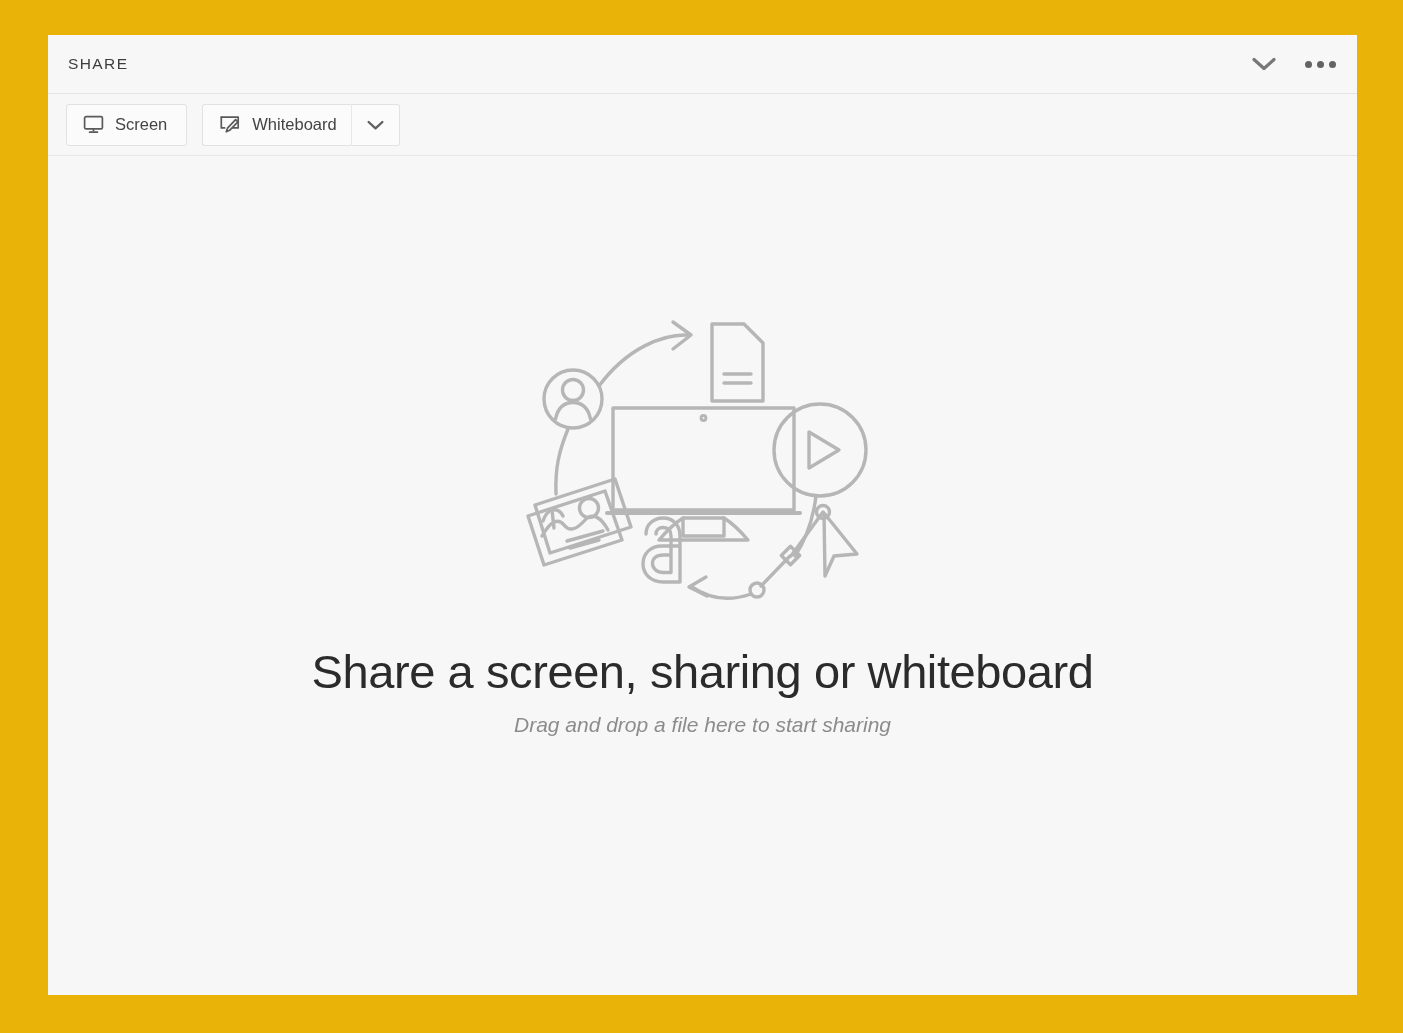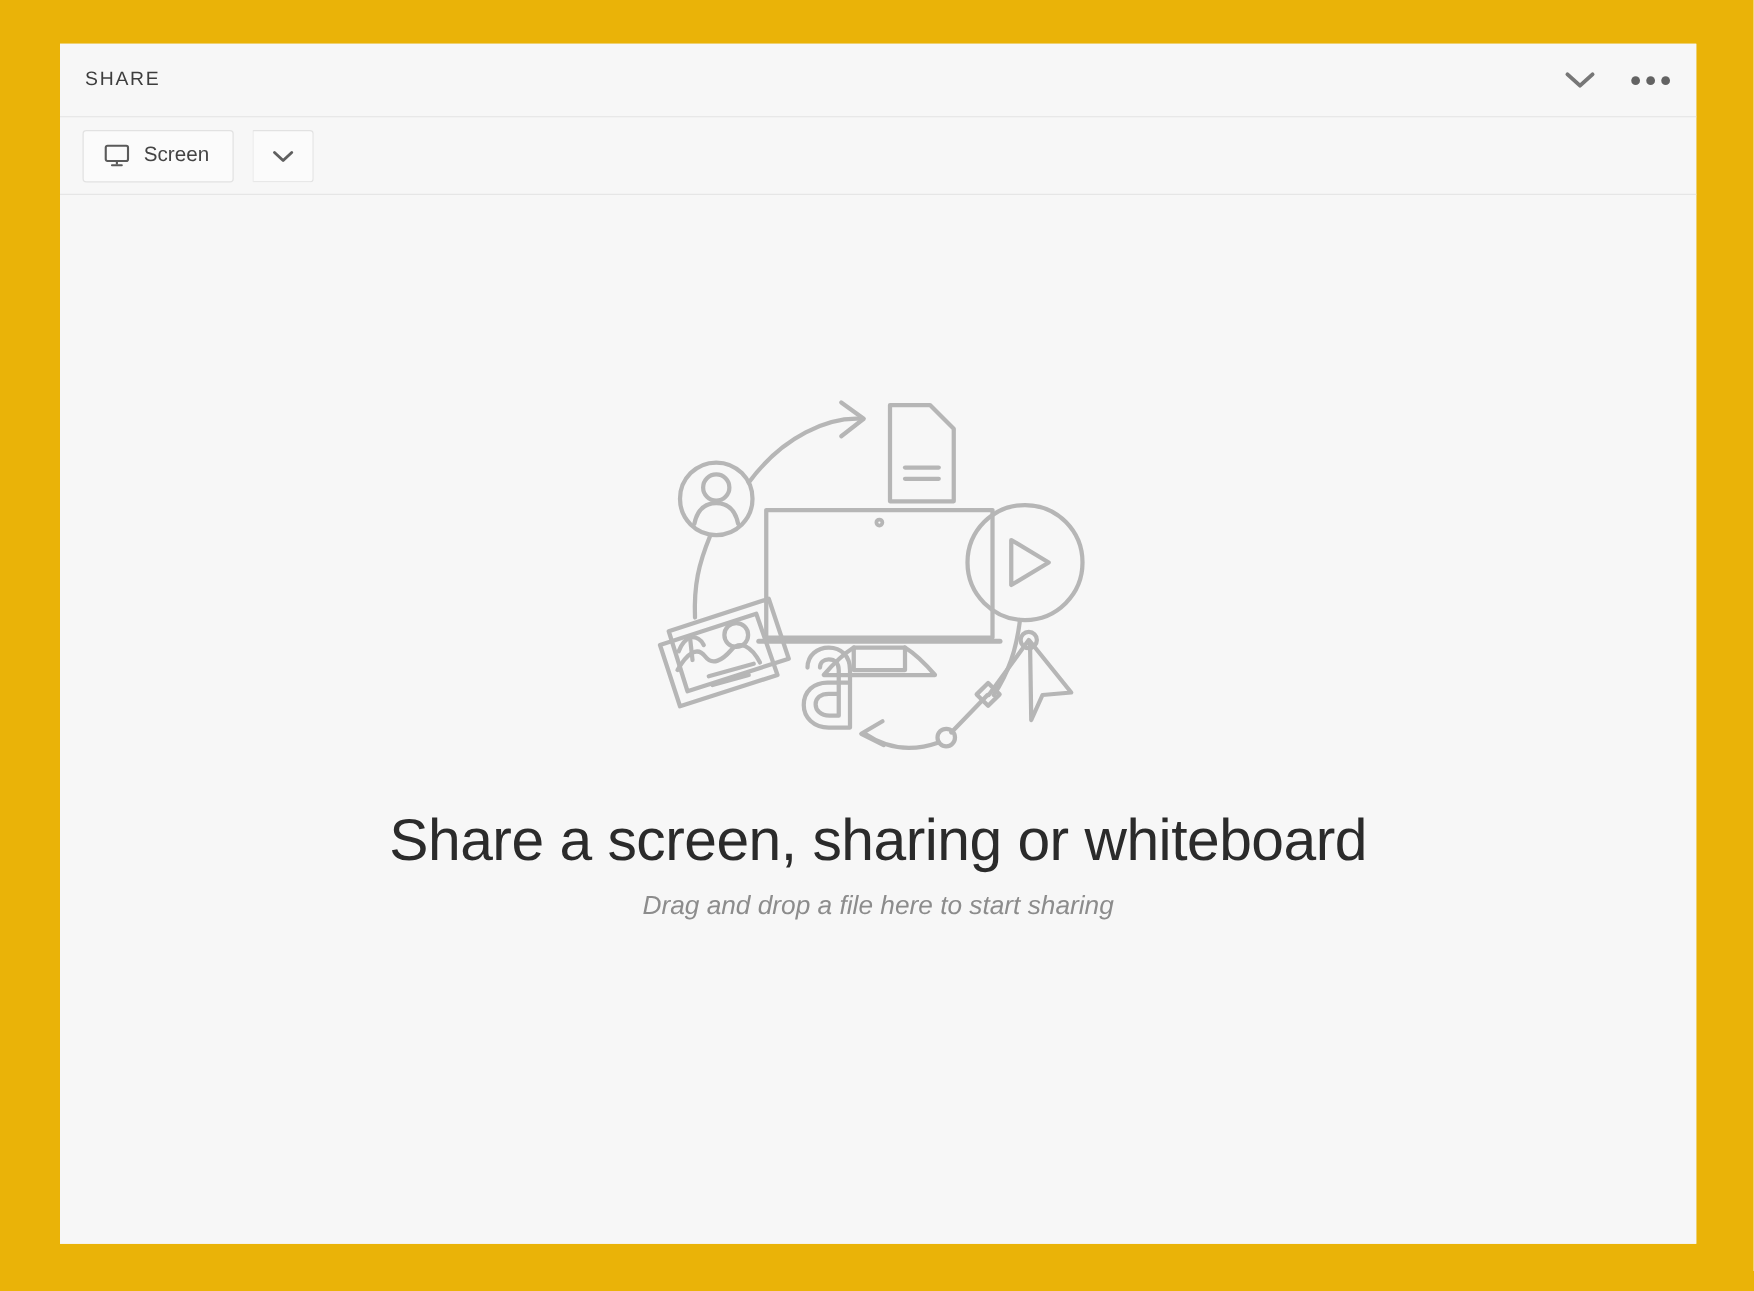--- a/index.html
+++ b/index.html
@@ -221,20 +221,30 @@
               <path d="M10.5 13.8 V16.6" fill="none" stroke="#5a5a5a" stroke-width="1.7"></path>
               <path d="M6.6 17.2 H14.4" fill="none" stroke="#5a5a5a" stroke-width="1.7" stroke-linecap="round"></path>
             </svg>
           </span>
           <span>Screen</span>
         </button>
       </div>
 
 
       <div class="btn-group">
+        <button class="tool-btn split-main">
+          <span class="tool-icon">
+            <svg width="22" height="20" viewBox="0 0 22 20">
+              <path d="M2.3 2.2 H19.2 V12.9 H9.8" fill="none" stroke="#5a5a5a" stroke-width="1.7" stroke-linecap="round" stroke-linejoin="round"></path>
+              <path d="M2.3 2.2 V12.9 H5.6" fill="none" stroke="#5a5a5a" stroke-width="1.7" stroke-linecap="round" stroke-linejoin="round"></path>
+              <path d="M16.6 4.6 L18.9 6.9 L10.6 15.3 L7.3 16.6 L8.5 13.2 Z" fill="#fbfbfb" stroke="#5a5a5a" stroke-width="1.7" stroke-linejoin="round"></path>
+            </svg>
+          </span>
+          <span>Whiteboard</span>
+        </button>
         <div class="split-caret">
           <svg width="19" height="12" viewBox="0 0 19 12">
             <path d="M2.6 3 L9.5 9.4 L16.4 3" fill="none" stroke="#5f5f5f" stroke-width="2.3" stroke-linecap="round" stroke-linejoin="round"></path>
           </svg>
         </div>
       </div>
 
     </div>
 
     <div class="panel-body">

